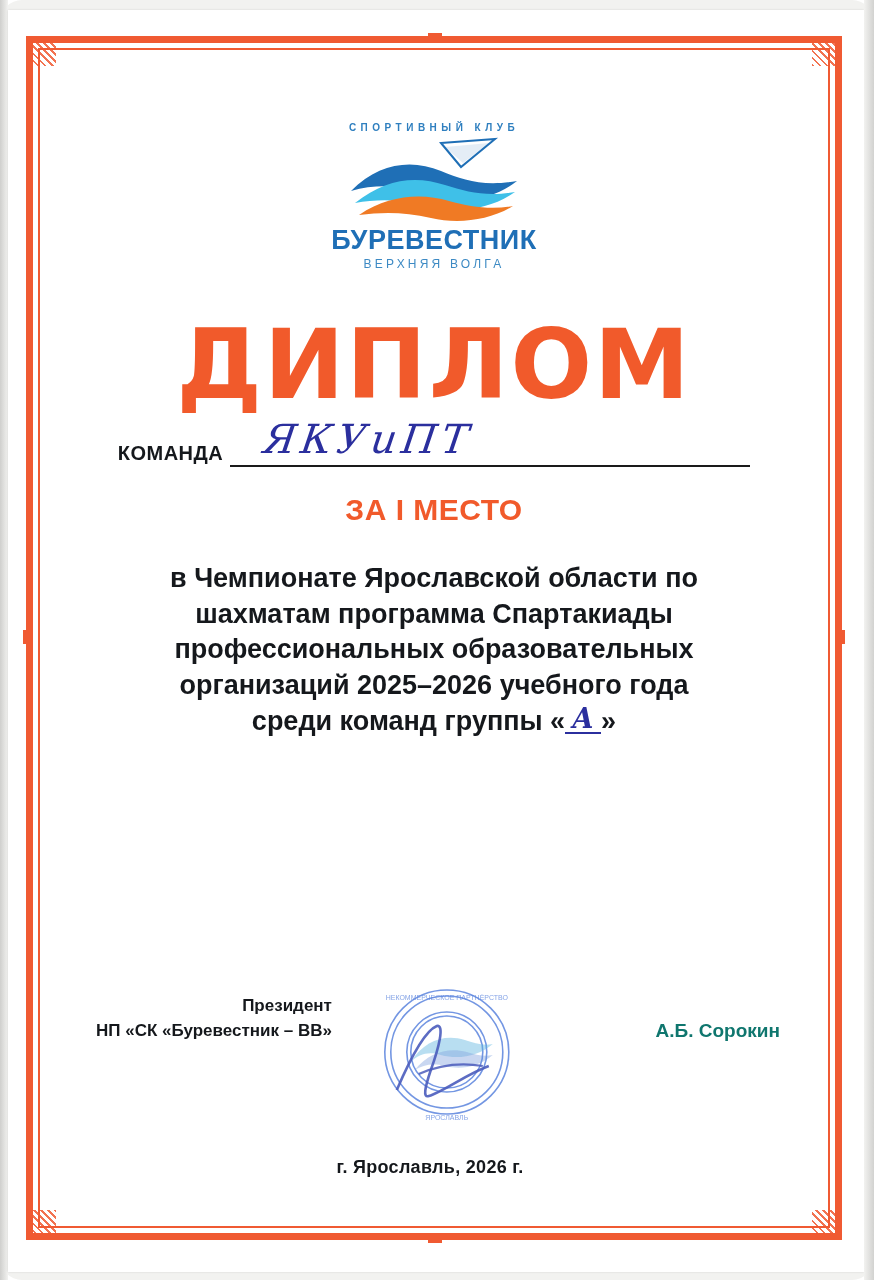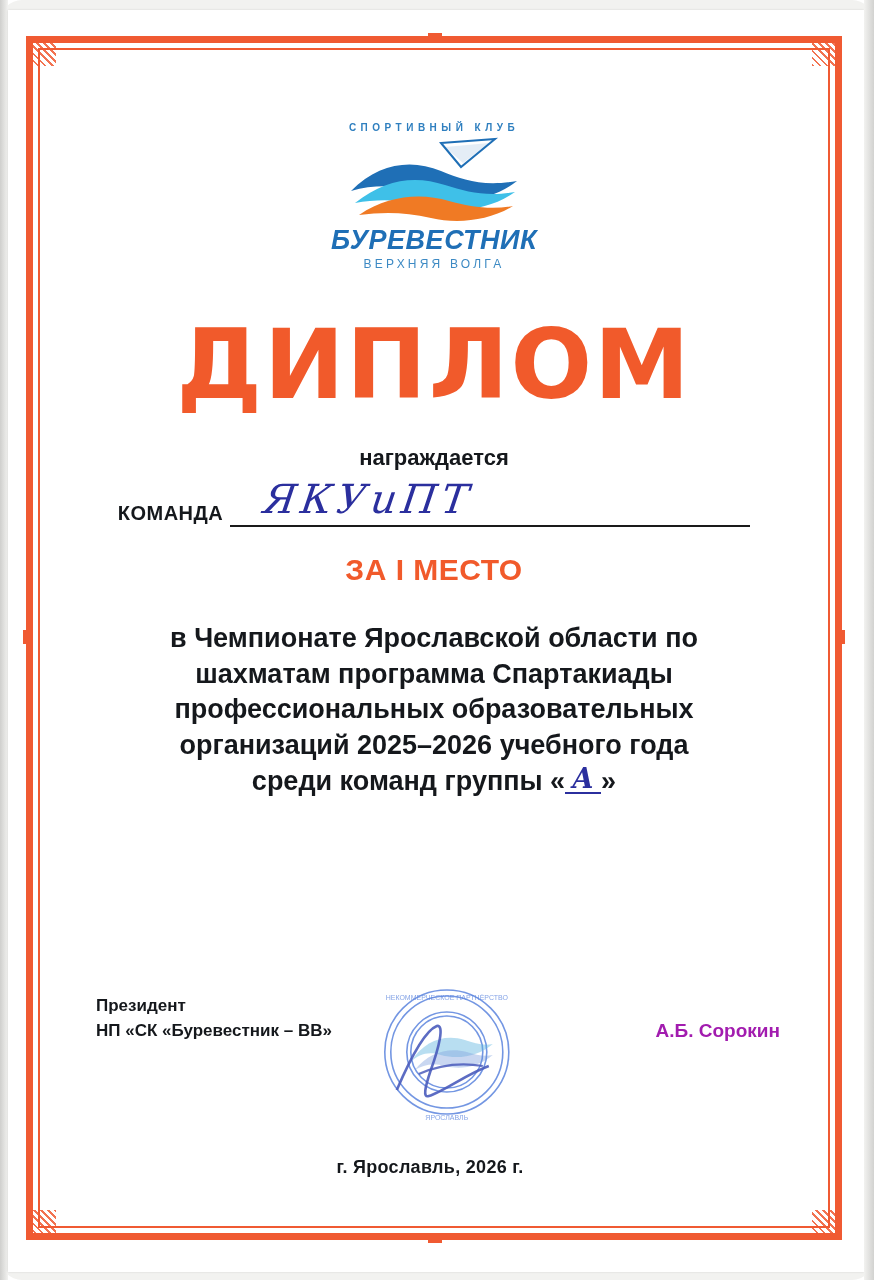--- a/index.html
+++ b/index.html
@@ -111,21 +111,20 @@
   }
   .logo-mark {
     position: relative;
     width: 178px;
     height: 86px;
     margin: 4px auto 0 auto;
   }
   .logo-name {
     font-size: 27px;
     font-weight: 800;
-    font-style: italic;
     color: #1f6fb6;
     letter-spacing: 0.5px;
     margin-top: 2px;
   }
   .logo-sub {
     font-size: 12px;
     letter-spacing: 3.2px;
     color: #3d8ac4;
     font-weight: 400;
     margin-top: 1px;
@@ -220,33 +219,33 @@
     position: absolute;
     left: 10px;
     right: 10px;
     bottom: 116px;
     height: 120px;
   }
   .sign-left {
     position: absolute;
     left: 18px;
     top: 18px;
-    text-align: left;
+    text-align: right;
     font-size: 17px;
     font-weight: 700;
     color: #15181c;
     line-height: 1.45;
   }
   .sign-right {
     position: absolute;
     right: 10px;
     top: 44px;
     font-size: 19px;
     font-weight: 700;
-    color: #a21caf;
+    color: #0f766e;
   }
   .stamp {
     position: absolute;
     left: 50%;
     top: -6px;
     transform: translateX(-42%);
     width: 160px;
     height: 160px;
     opacity: 0.85;
   }
@@ -292,21 +291,20 @@
             <path d="M96 6 L150 2 L116 30 Z" fill="#ffffff" stroke="#1f6fb6" stroke-width="2"></path>
             <path d="M100 10 L144 6 L118 26 Z" fill="#1f6fb6" opacity="0.12"></path>
           </svg>
         </div>
         <div class="logo-name">БУРЕВЕСТНИК</div>
         <div class="logo-sub">ВЕРХНЯЯ ВОЛГА</div>
       </div>
 
       <div class="diploma-title">ДИПЛОМ</div>
 
-      <div class="awarded">награждается</div>
 
       <div class="team-row">
         <div class="team-label">КОМАНДА</div>
         <div class="team-line">
           <span class="team-hand">ЯКУиПТ</span>
         </div>
       </div>
 
       <div class="place">ЗА I МЕСТО</div>
 

